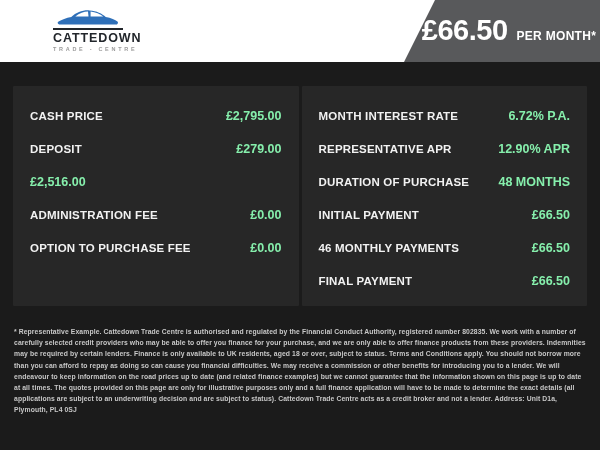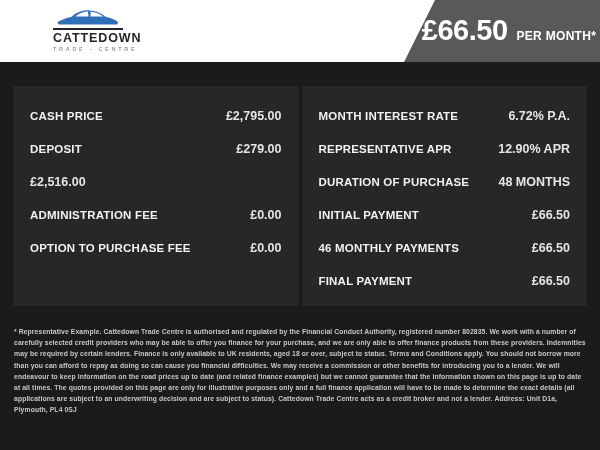--- a/index.html
+++ b/index.html
@@ -20,21 +20,21 @@
          padding:16px 0 0 14px;box-sizing:border-box;}
   .badge-amount{font-size:29px;font-weight:bold;color:#ffffff;letter-spacing:-0.5px;line-height:1;}
   .badge-period{font-size:12px;font-weight:bold;color:#ffffff;margin-left:9px;letter-spacing:0.3px;}
 
   
   .heading{margin:14px 0 0 15px;font-size:13px;font-weight:bold;color:#f5f5f5;letter-spacing:0.4px;}
   .cols{display:flex;gap:3px;margin:24px 13px 0 13px;}
   .panel{flex:1;background:#272727;padding:13px 17px 9px 17px;border-radius:1px;}
   .row{height:33px;display:flex;justify-content:space-between;align-items:center;}
   .lbl{font-size:11.5px;font-weight:bold;color:#f2f2f2;letter-spacing:0.2px;white-space:nowrap;}
-  .val{font-size:12.5px;font-weight:bold;color:#e5e5e5;white-space:nowrap;}
+  .val{font-size:12.5px;font-weight:bold;color:#86efac;white-space:nowrap;}
 
   .disclaimer{margin:20px 14px 0 14px;font-size:6.8px;line-height:11.2px;font-weight:bold;
               color:#c8c8c8;letter-spacing:0.1px;}
 
   .car-window{fill:#ffffff;}
 </style>
 </head>
 <body>
 
 <div class="page">

